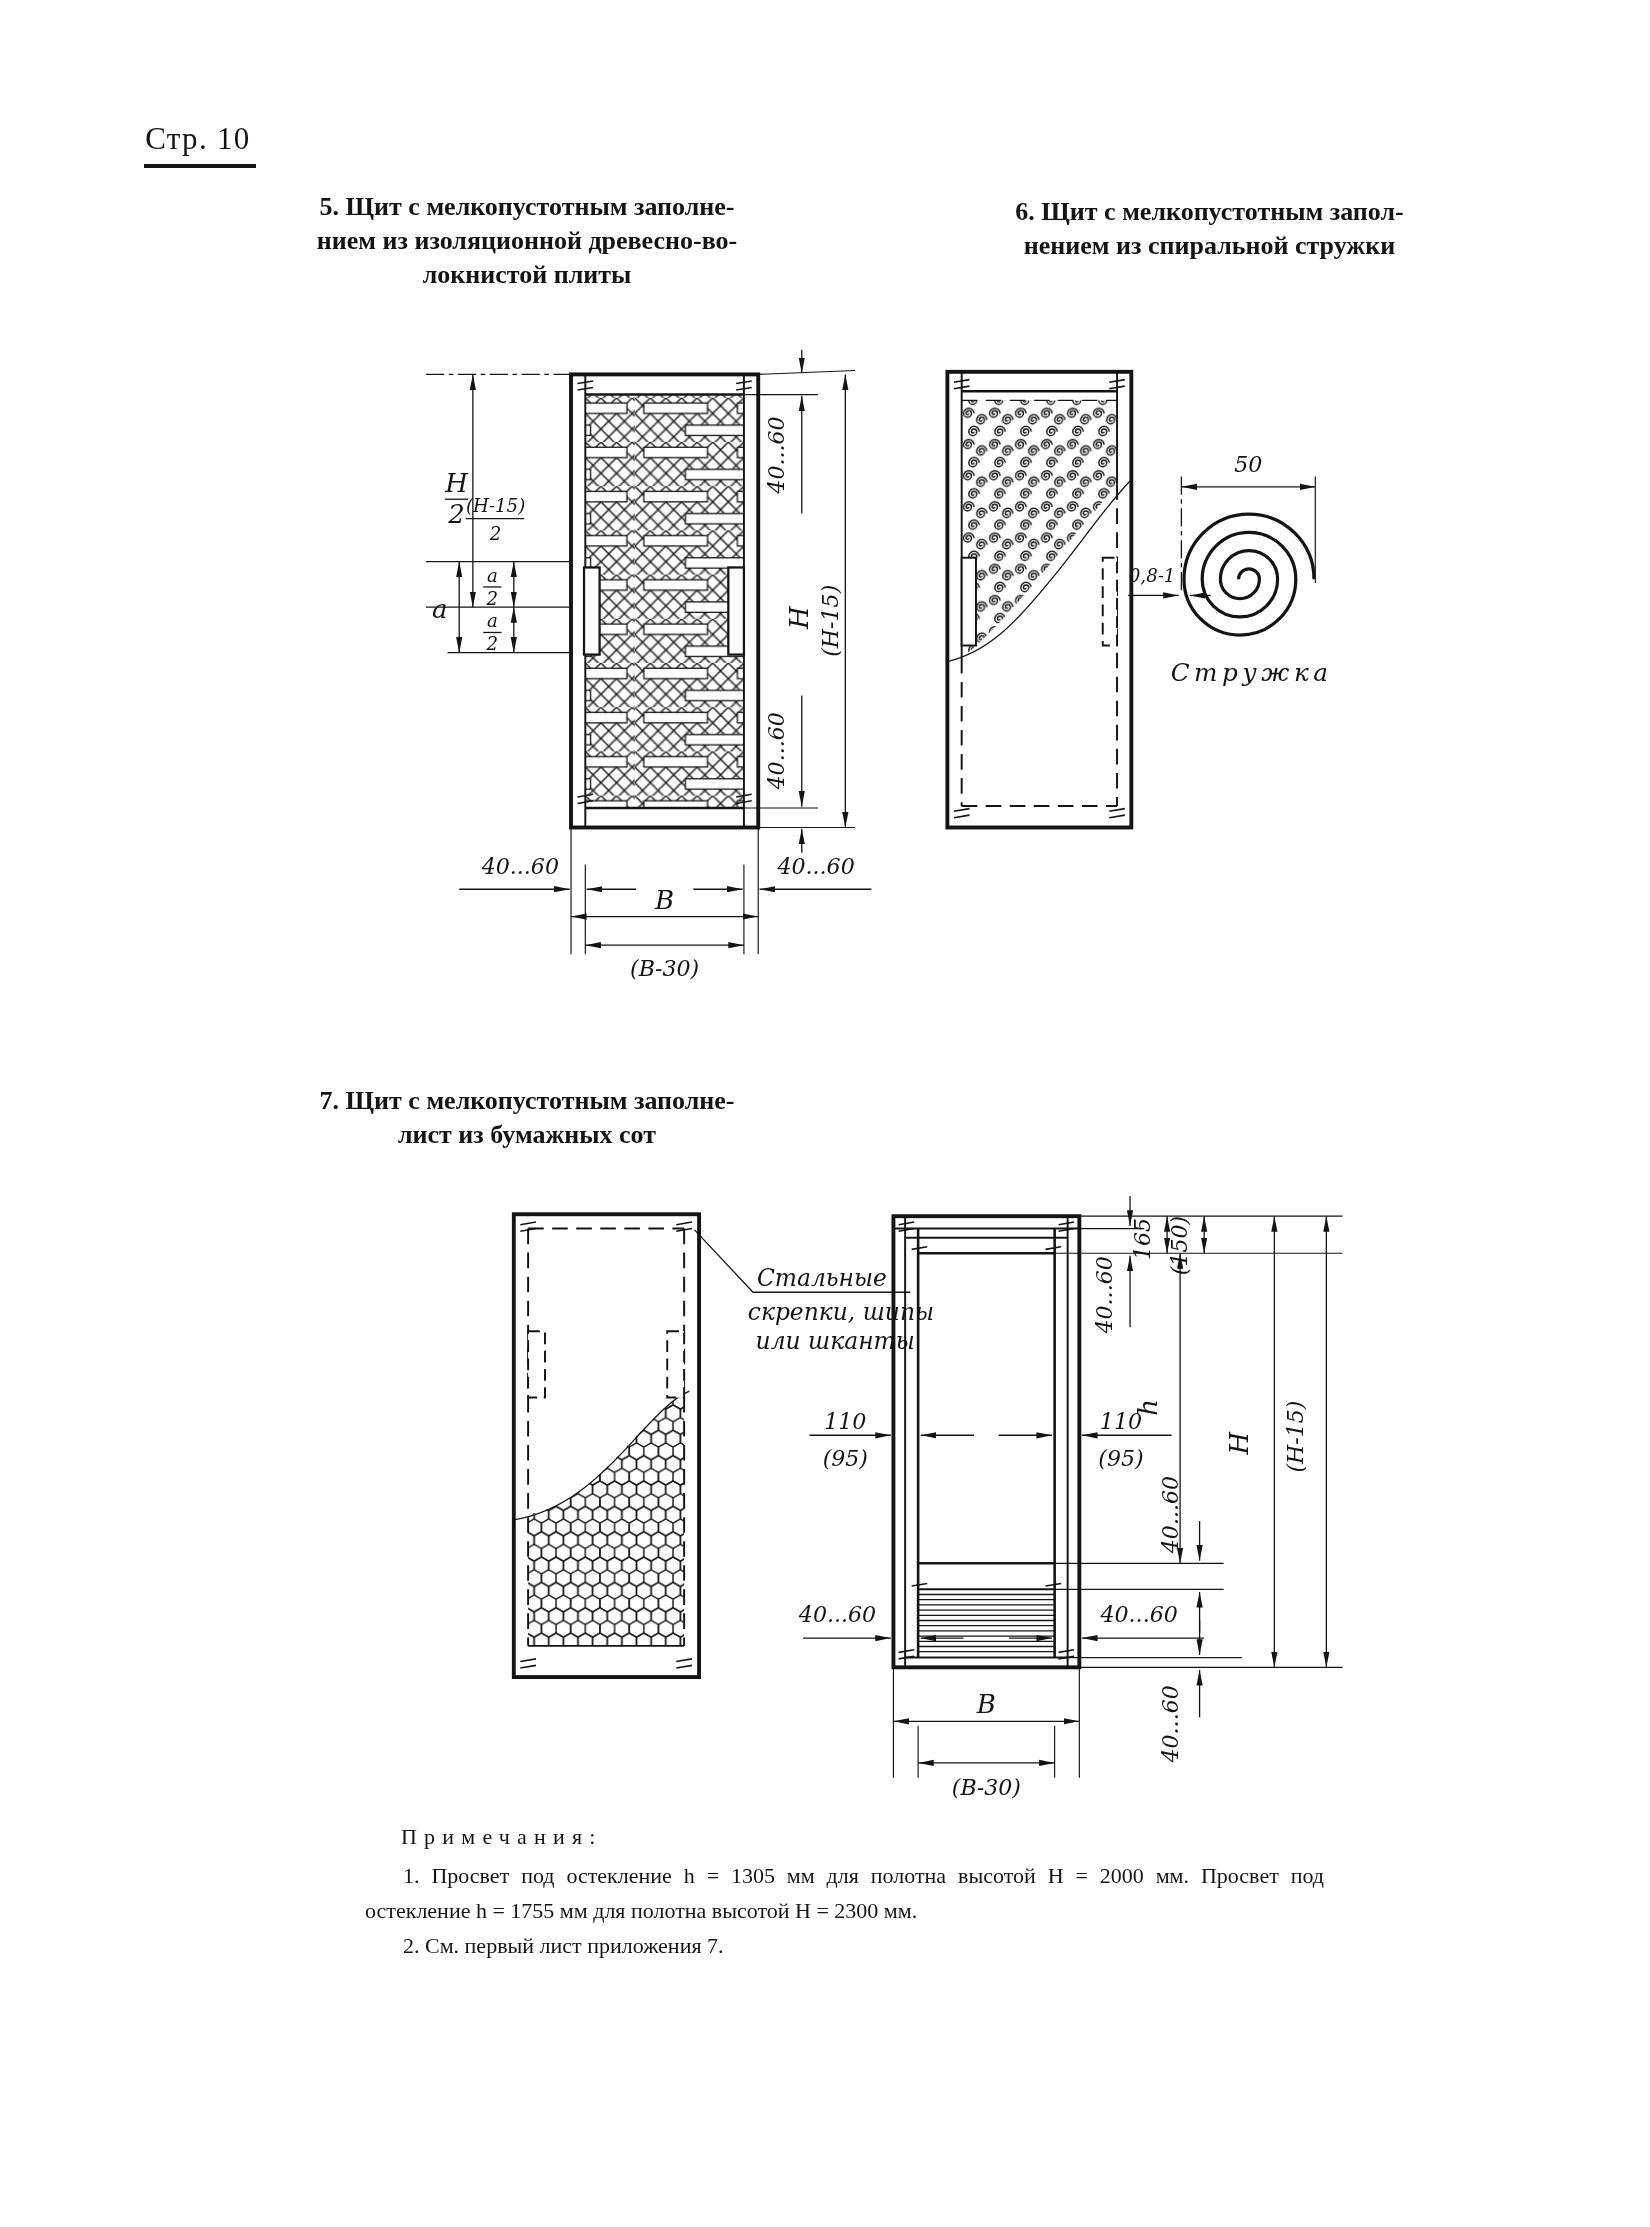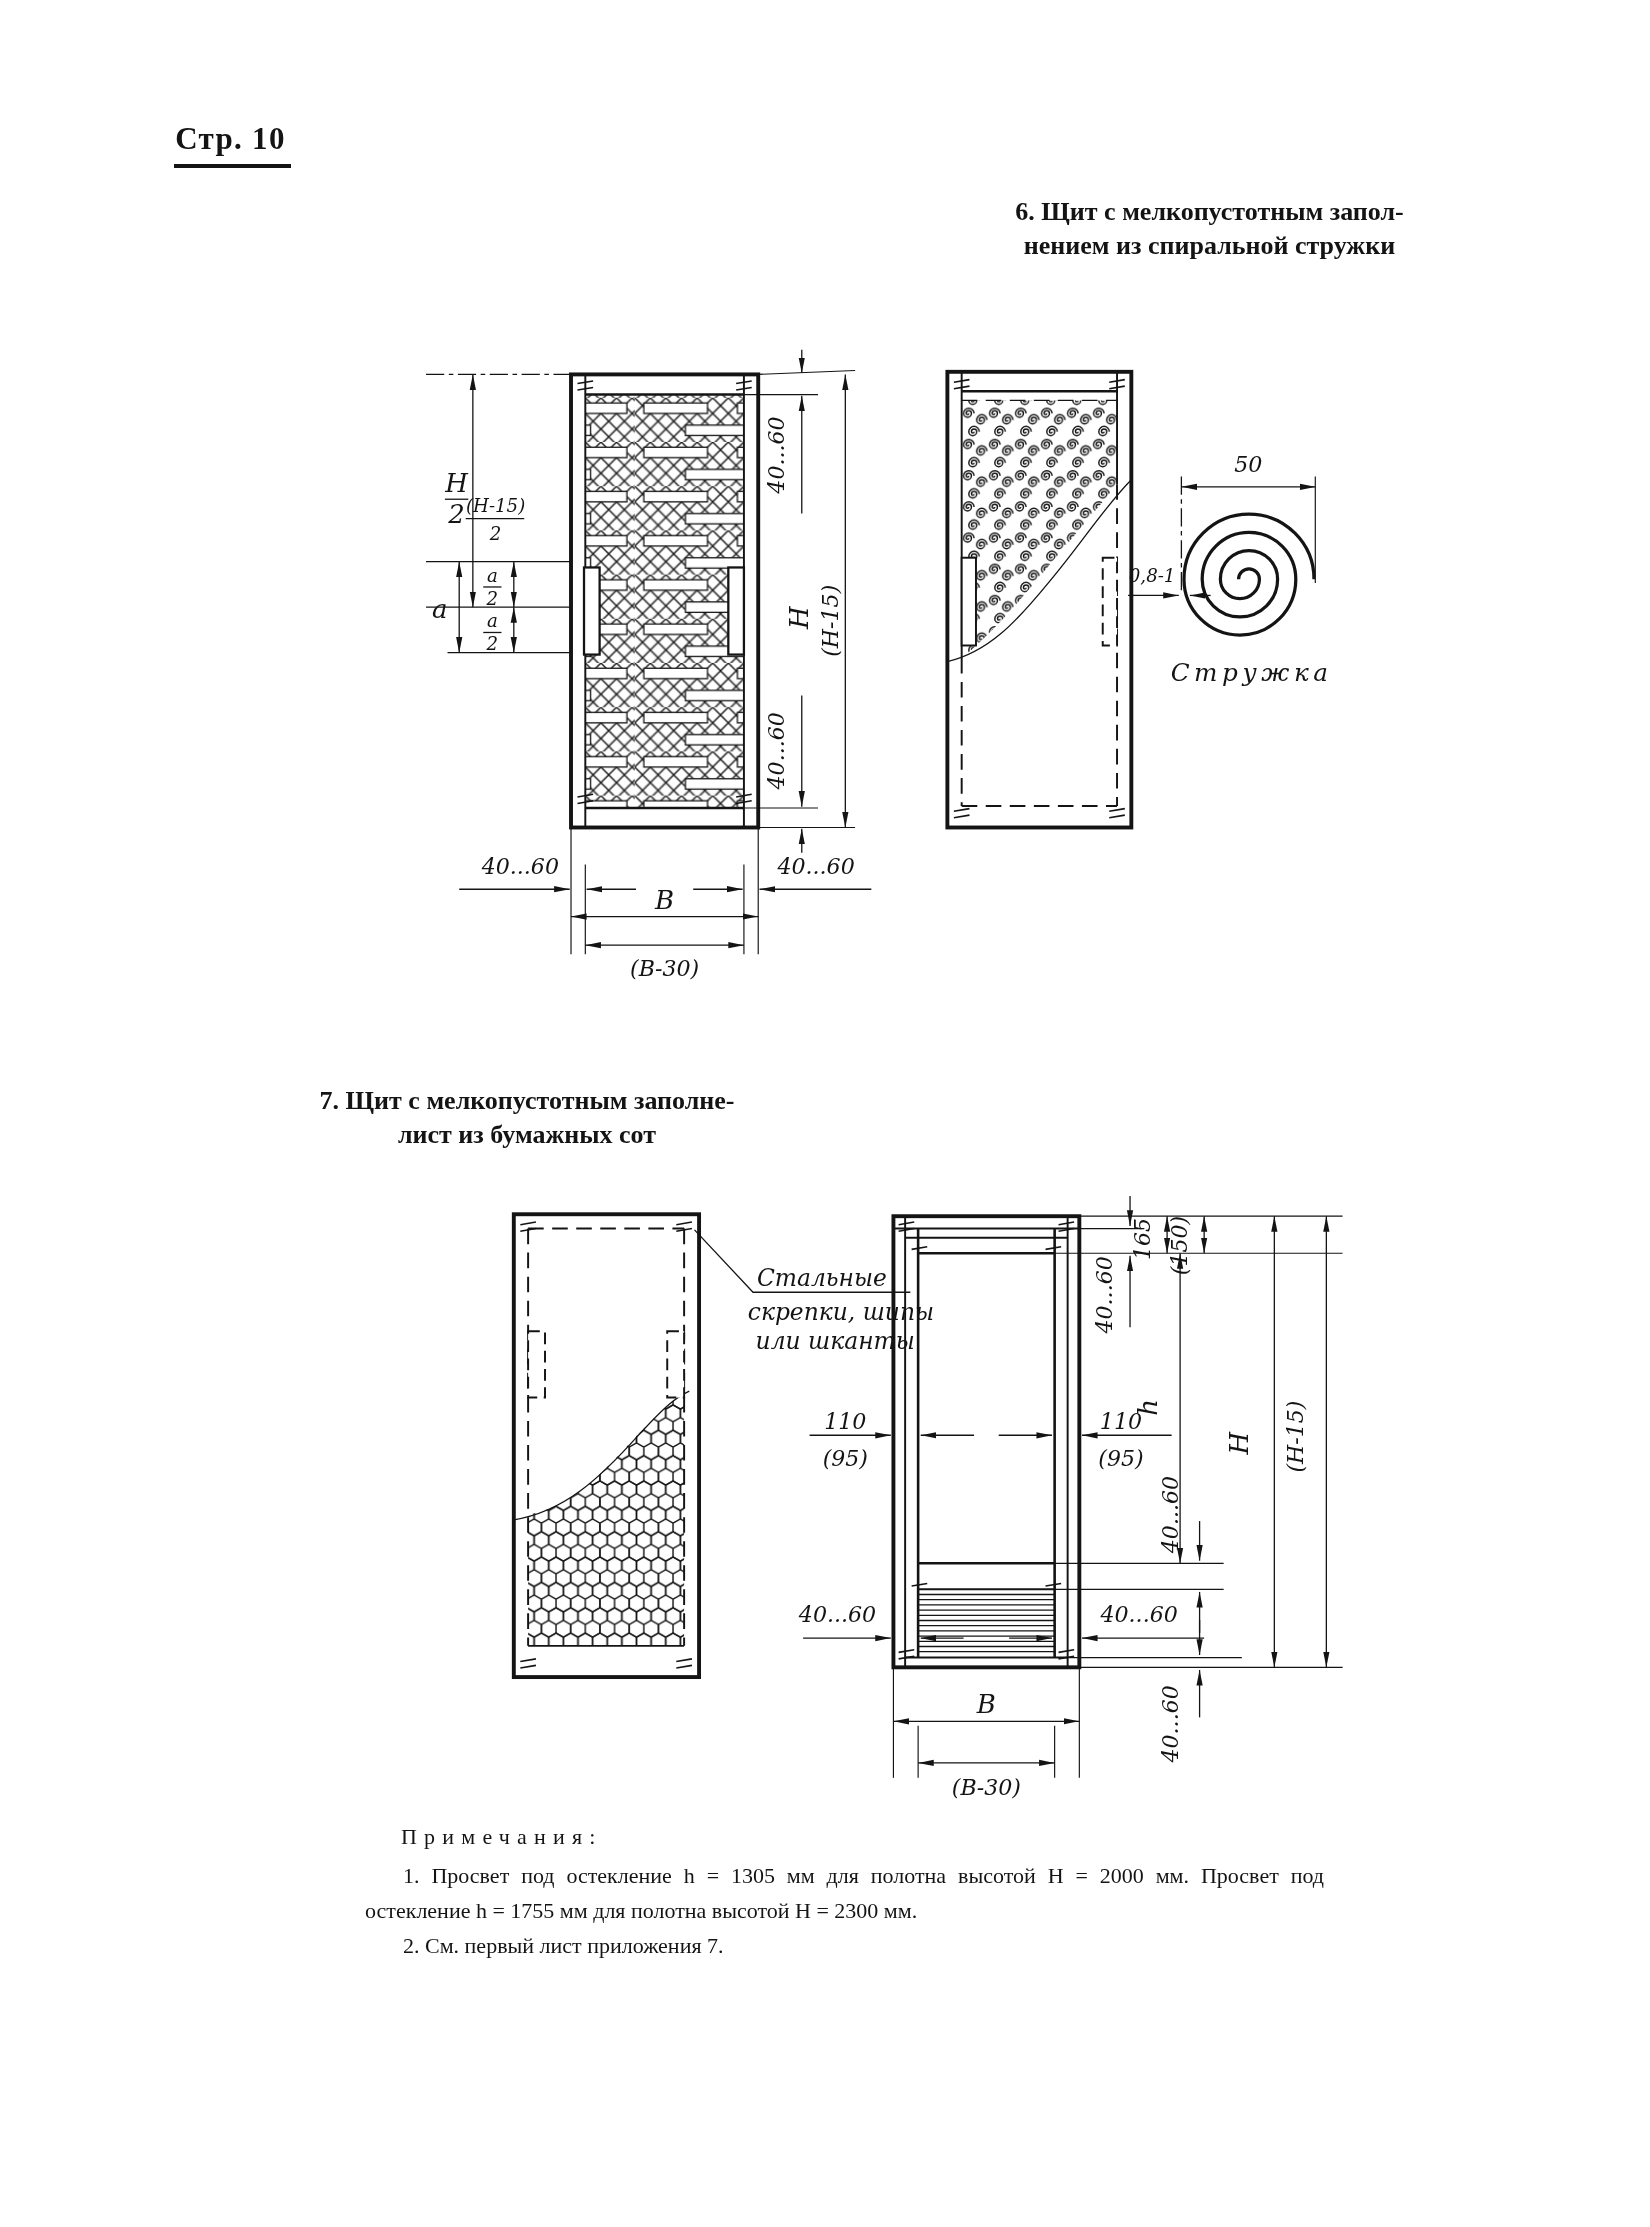--- a/index.html
+++ b/index.html
@@ -1,18 +1,18 @@
 <!DOCTYPE html>
 <html style="font-size:10.4px"><head>
 <meta charset="utf-8">
 <style>
   html,body{margin:0;padding:0;background:#e8e8e8;}
   .page{position:relative;width:1651px;height:2227px;background:#ffffff;overflow:hidden;
         font-family:"Liberation Serif", serif;color:#141414;}
-  .page-label{position:absolute;left:174px;top:121px;font-size:31px;font-weight:bold;
+  .page-label{position:absolute;left:144px;top:121px;font-size:31px;font-weight:normal;
         letter-spacing:1.3px;border-bottom:4.6px solid #141414;padding:0 5.2px 6.5px 1.3px;}
   .fig-title{position:absolute;text-align:center;font-weight:bold;font-size:26px;line-height:34px;}
   .fig-title .line{display:block;}
   #title5{left:280px;top:190px;width:494px;}
   #title6{left:969px;top:195px;width:481px;}
   #title7{left:280px;top:1084px;width:494px;}
   #title8{left:930px;top:1084px;width:514px;}
   .notes{position:absolute;left:365px;top:1819px;width:959px;font-size:22px;line-height:35px;}
   .notes .heading{letter-spacing:7.2px;display:block;margin-left:36px;margin-bottom:3.9px;}
   .notes p{margin:0;text-indent:38px;text-align:justify;}
@@ -29,20 +29,25 @@
   .callout{font-family:"DejaVu Serif", serif;font-style:italic;font-size:36px;}
   .caption{font-family:"DejaVu Serif", serif;font-style:italic;font-size:38px;letter-spacing:7px;}
 </style>
 </head>
 <body>
 
 <div class="page">
 
   <div class="page-label">Стр. 10</div>
 
+  <div class="fig-title" id="title5">
+    <span class="line">5. Щит с мелкопустотным заполне-</span>
+    <span class="line">нием из изоляционной древесно-во-</span>
+    <span class="line">локнистой плиты</span>
+  </div>
 
   <div class="fig-title" id="title6">
     <span class="line">6. Щит с мелкопустотным запол-</span>
     <span class="line">нением из спиральной стружки</span>
   </div>
 
   <div class="fig-title" id="title7">
     <span class="line">7. Щит с мелкопустотным заполне-</span>
     <span class="line">лист из бумажных сот</span>
   </div>

